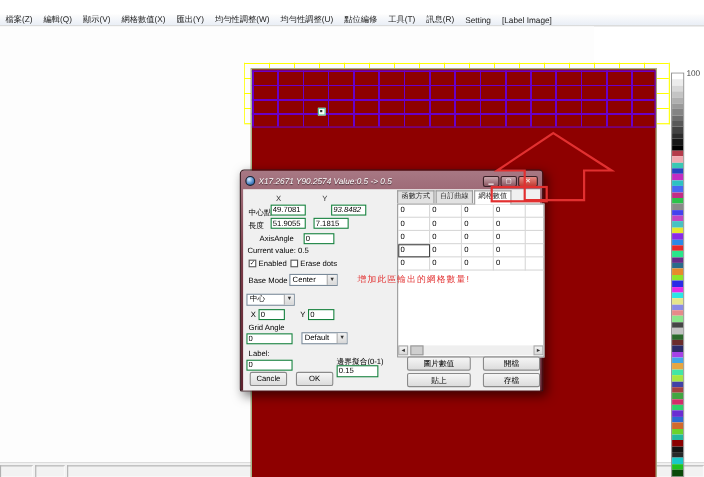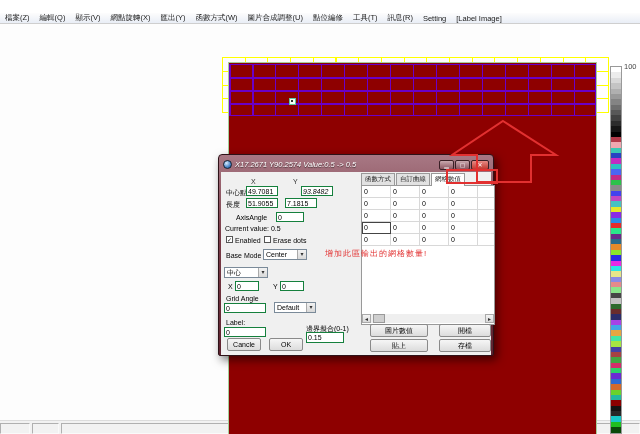--- a/index.html
+++ b/index.html
@@ -95,24 +95,24 @@
 </head>
 <body>
 
 <div class="screen">
 
 
   <div class="menubar" id="menubar">
       <span class="menu-item">檔案(Z)</span>
       <span class="menu-item">編輯(Q)</span>
       <span class="menu-item">顯示(V)</span>
-      <span class="menu-item">網點旋轉(X)</span>
+      <span class="menu-item">網格數值(X)</span>
       <span class="menu-item">匯出(Y)</span>
-      <span class="menu-item">函數方式(W)</span>
-      <span class="menu-item">圖片合成調整(U)</span>
+      <span class="menu-item">均勻性調整(W)</span>
+      <span class="menu-item">均勻性調整(U)</span>
       <span class="menu-item">點位編修</span>
       <span class="menu-item">工具(T)</span>
       <span class="menu-item">訊息(R)</span>
       <span class="menu-item">Setting</span>
       <span class="menu-item">[Label Image]</span>
     </div>
 
   <div class="workspace">
 
     <div class="yellow-grid"></div>

